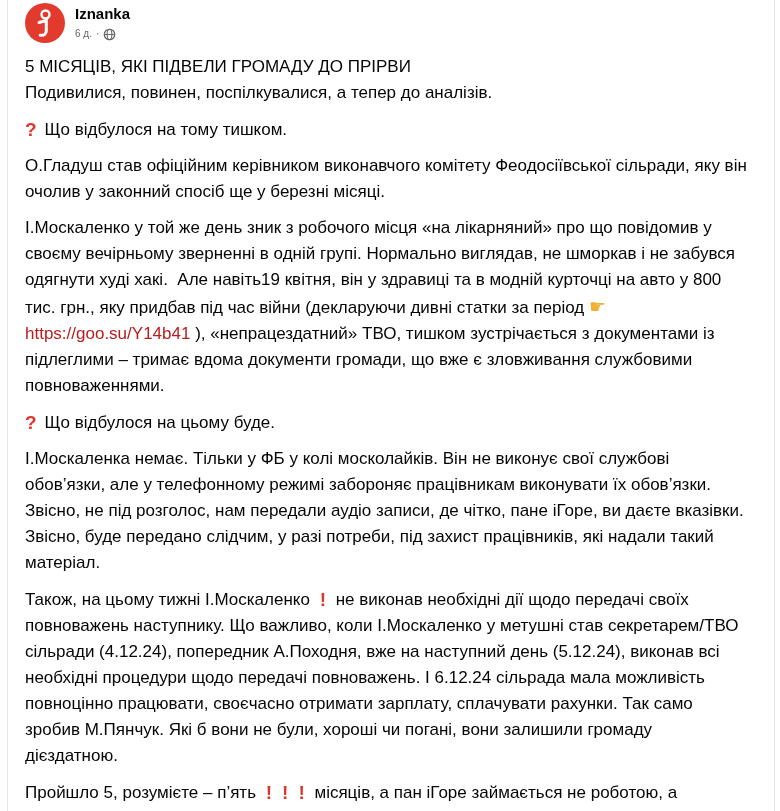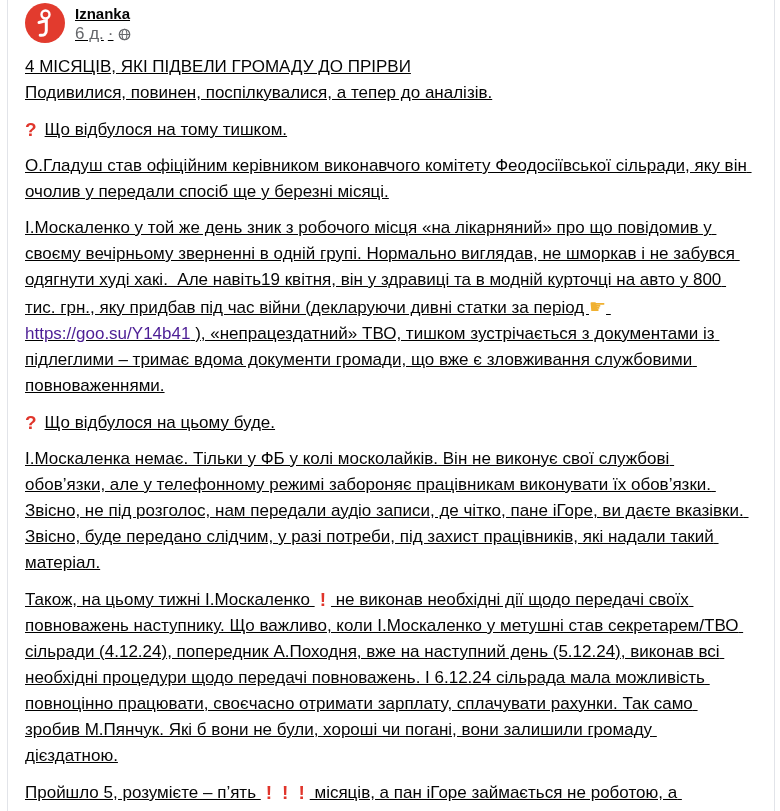--- a/index.html
+++ b/index.html
@@ -9,36 +9,35 @@
     background: #ffffff;
   }
   .card {
     box-sizing: border-box;
     width: 768px; height: 811px;
     margin-left: 7px;
     background: #ffffff;
     border-left: 1px solid #e2e4e9;
     border-right: 1px solid #e2e4e9;
     padding: 3px 21px 0 17px;
-    text-decoration: underline;
   }
   .post-header { display: flex; align-items: center; gap: 10px; }
   .avatar { width: 40px; height: 40px; border-radius: 50%; flex: 0 0 auto; cursor: pointer; }
   .header-text { display: flex; flex-direction: column; justify-content: center; }
   .page-name { font-size: 15px; font-weight: 700; color: #050505; line-height: 19px; cursor: pointer; }
-  .meta { display: flex; align-items: center; gap: 4px; margin-top: 3px; font-size: 17px; color: #65676b; line-height: 16px; }
+  .meta { display: flex; align-items: center; gap: 4px; margin-top: 3px; font-size: 10px; color: #65676b; line-height: 16px; }
   .globe { display: inline-flex; align-items: center; }
   .post-body { margin-top: 11px; padding-right: 4px; }
   .para {
     margin: 0 0 10px 0;
     font-size: 17px; line-height: 26px;
     color: #050505;
     white-space: pre-wrap;
   }
-  .post-link { color: #4c1d95; text-decoration: none; cursor: pointer; }
+  .post-link { color: #b91c1c; text-decoration: none; cursor: pointer; }
   .emoji { font-weight: 700; display: inline-block; }
   .red-question-mark-emoji { color: #e0352b; font-size: 19px; margin-right: 8px; transform: translateY(1px); }
   .red-exclamation-mark-emoji { color: #e0352b; font-size: 19px; margin: 0 5px; transform: translateY(1px); }
   .backhand-index-pointing-right-emoji { color: #f0b132; font-weight: 400; font-size: 19px; font-family: "DejaVu Sans", sans-serif; }
 </style>
 </head>
 <body>
 
 <div class="viewport">
   <div class="card">
@@ -61,23 +60,23 @@
               <circle cx="8" cy="8" r="6.4" fill="none" stroke="#65676b" stroke-width="1.6"></circle>
               <ellipse cx="8" cy="8" rx="2.9" ry="6.4" fill="none" stroke="#65676b" stroke-width="1.3"></ellipse>
               <path d="M1.6 8 H14.4" stroke="#65676b" stroke-width="1.3"></path>
             </svg>
           </span>
         </div>
       </div>
     </div>
 
     <div class="post-body">
-        <p class="para"><span>4 МІСЯЦІВ, ЯКІ ПІДВЕЛИ ГРОМАДУ ДО ПРІРВИ</span><br><span>Подивилися, повинен, поспілкувалися, а тепер до аналізів.</span></p>
+        <p class="para"><span>5 МІСЯЦІВ, ЯКІ ПІДВЕЛИ ГРОМАДУ ДО ПРІРВИ</span><br><span>Подивилися, повинен, поспілкувалися, а тепер до аналізів.</span></p>
         <p class="para"><span class="emoji red-question-mark-emoji">?</span><span>Що відбулося на тому тишком.</span></p>
-        <p class="para"><span>О.Гладуш став офіційним керівником виконавчого комітету Феодосіївської сільради, яку він очолив у передали спосіб ще у березні місяці.</span></p>
+        <p class="para"><span>О.Гладуш став офіційним керівником виконавчого комітету Феодосіївської сільради, яку він очолив у законний спосіб ще у березні місяці.</span></p>
         <p class="para"><span>І.Москаленко у той же день зник з робочого місця «на лікарняний» про що повідомив у своєму вечірньому зверненні в одній групі. Нормально виглядав, не шморкав і не забувся одягнути худі хакі.  Але навіть19 квітня, він у здравиці та в модній курточці на авто у 800 тис. грн., яку придбав під час війни (декларуючи дивні статки за період </span><span class="emoji backhand-index-pointing-right-emoji">☛</span><span> </span><a href="#" class="post-link">https://goo.su/Y14b41</a><span> ), «непрацездатний» ТВО, тишком зустрічається з документами із підлеглими – тримає вдома документи громади, що вже є зловживання службовими повноваженнями.</span></p>
         <p class="para"><span class="emoji red-question-mark-emoji">?</span><span>Що відбулося на цьому буде.</span></p>
         <p class="para"><span>І.Москаленка немає. Тільки у ФБ у колі москолайків. Він не виконує свої службові обов’язки, але у телефонному режимі забороняє працівникам виконувати їх обов’язки. Звісно, не під розголос, нам передали аудіо записи, де чітко, пане іГоре, ви даєте вказівки. Звісно, буде передано слідчим, у разі потреби, під захист працівників, які надали такий матеріал.</span></p>
         <p class="para"><span>Також, на цьому тижні І.Москаленко </span><span class="emoji red-exclamation-mark-emoji">!</span><span> не виконав необхідні дії щодо передачі своїх повноважень наступнику. Що важливо, коли І.Москаленко у метушні став секретарем/ТВО сільради (4.12.24), попередник А.Походня, вже на наступний день (5.12.24), виконав всі необхідні процедури щодо передачі повноважень. І 6.12.24 сільрада мала можливість повноцінно працювати, своєчасно отримати зарплату, сплачувати рахунки. Так само зробив М.Пянчук. Які б вони не були, хороші чи погані, вони залишили громаду дієздатною.</span></p>
         <p class="para"><span>Пройшло 5, розумієте – п’ять </span><span class="emoji red-exclamation-mark-emoji">!</span><span class="emoji red-exclamation-mark-emoji">!</span><span class="emoji red-exclamation-mark-emoji">!</span><span> місяців, а пан іГоре займається не роботою, а підкилимними іграми. За 5 місяців І.Москаленко не провів кадрові зміни (всі ставленці М.Пянчука продовжують втілювати його бажання, за які Миколу вигнала громада), не реалізував навіть вже затверджені проекти, не був здатен зібрати ані сесії, ані виконкоми. Це не критика – це прості факти, це те, над чим особисто він повинен був замислитися. Чому я не спромігся? Як мені треба було діяти? Яка</span></p>
       </div>
 
   </div>
 </div>
 

